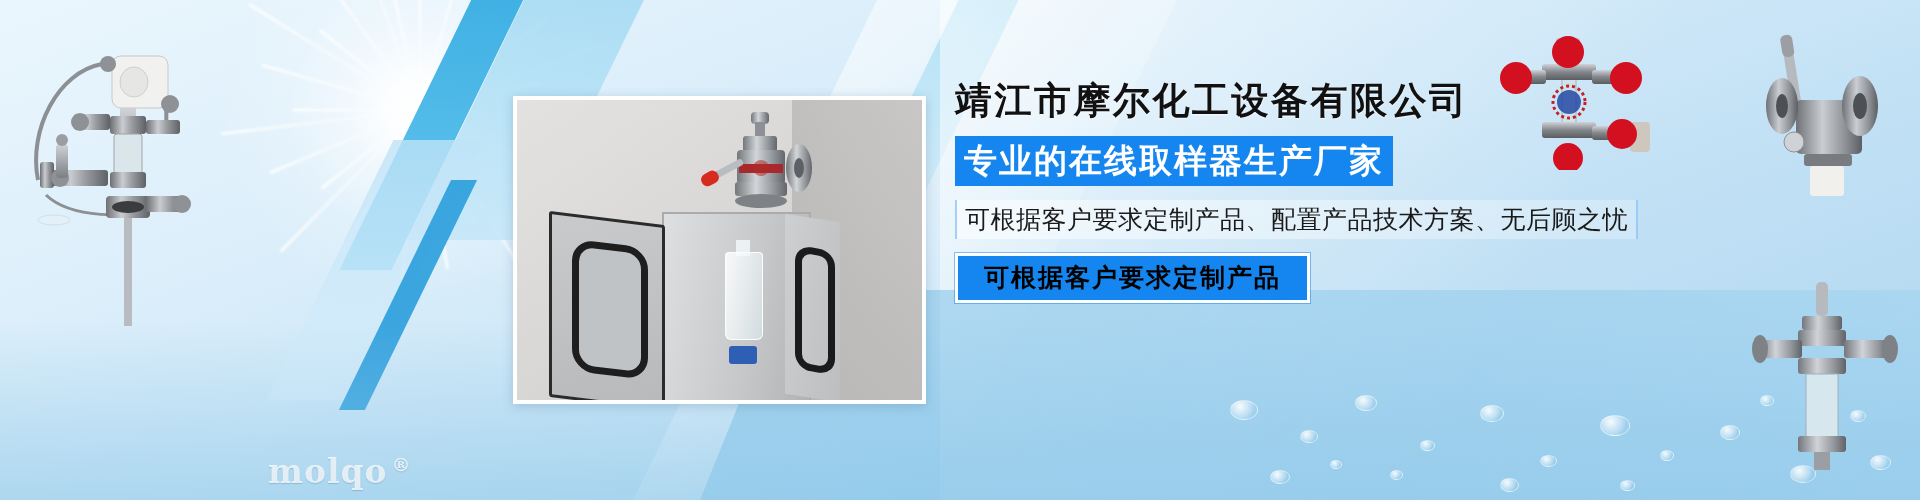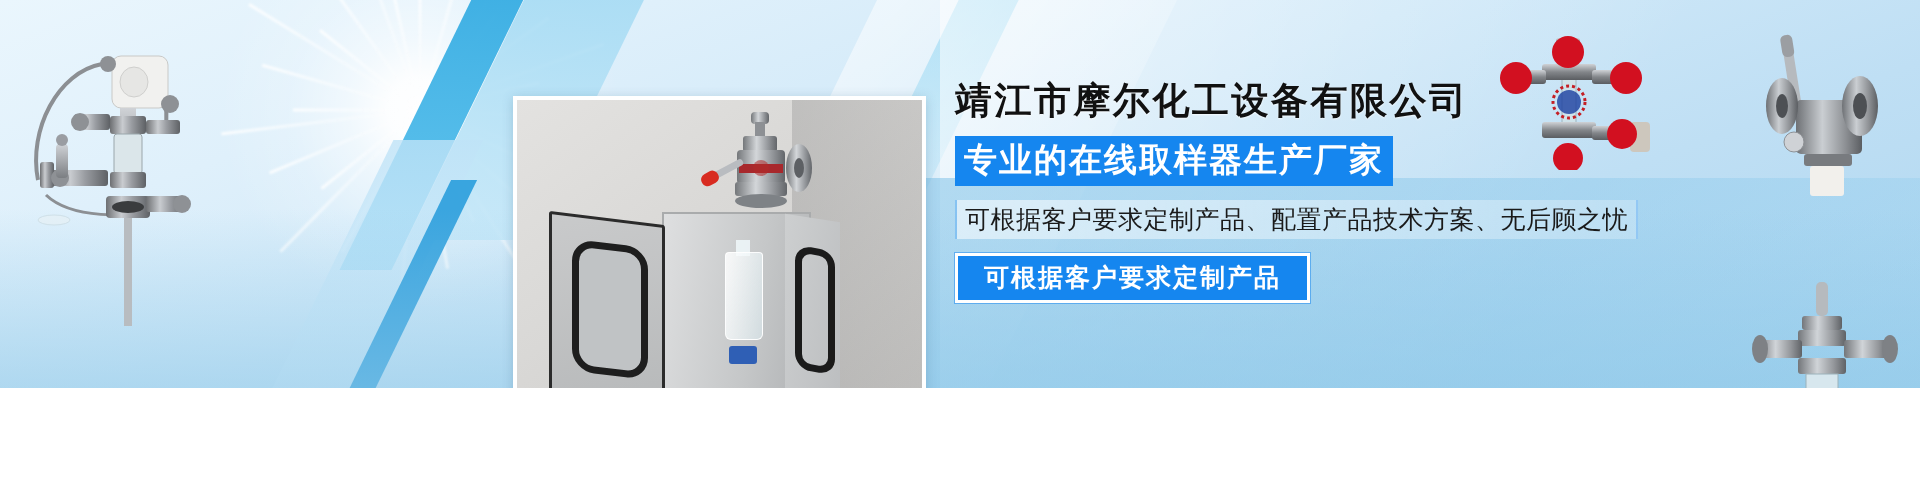--- a/index.html
+++ b/index.html
@@ -1,21 +1,21 @@
 <!DOCTYPE html>
 <html lang="zh"><head>
 <meta charset="utf-8">
 <title>Banner</title>
 <style>
   html,body{margin:0;padding:0;background:#fff;}
   body{font-family:"Liberation Sans","DejaVu Sans",sans-serif;}
 
   .banner{
     position:relative;
-    width:1920px;height:388px;
+    width:1920px;height:500px;
     overflow:hidden;
     background:linear-gradient(160deg,#eaf6fd 0%,#dff0fb 22%,#cfe8f8 48%,#bfdff4 70%,#aed6f0 100%);
   }
 
   
   .bg-layer{position:absolute;inset:0;pointer-events:none;}
 
   .sunburst{
     position:absolute;left:190px;top:-120px;width:460px;height:460px;
     background:radial-gradient(circle at 50% 50%,
@@ -99,34 +99,33 @@
     font-size:37px;line-height:44px;font-weight:700;color:#111;
     letter-spacing:2.5px;white-space:nowrap;
     text-shadow:0 1px 2px rgba(255,255,255,.7);
   }
   .headline{
     display:inline-block;margin-top:14px;
     background:#1586ef;color:#fff;
     font-size:33px;line-height:39px;font-weight:700;
     letter-spacing:2px;white-space:nowrap;
     padding:5px 9px 6px 9px;
-    font-family:Liberation Serif, serif;
   }
   .subline{
     display:inline-block;margin-top:14px;
     font-size:25px;line-height:31px;font-weight:400;color:#1a1a1a;
     letter-spacing:.5px;white-space:nowrap;
     padding:4px 8px;
     background:linear-gradient(90deg,rgba(255,255,255,.55),rgba(255,255,255,.25));
     border-left:2px solid rgba(21,134,239,.35);
     border-right:2px solid rgba(21,134,239,.35);
   }
   .cta{
     display:inline-block;margin-top:14px;
-    background:#1586ef;color:#ffffff;
+    background:#1586ef;color:#000000;
     font-size:25px;line-height:31px;font-weight:700;
     letter-spacing:2px;white-space:nowrap;
     padding:6px 26px 7px 26px;
     border:3px solid #ffffff;
     box-shadow:0 0 0 1px rgba(21,134,239,.5);
   }
   .eng{
     margin-top:13px;width:600px;
     font-family:"DejaVu Serif","Liberation Serif",serif;
     font-size:9.5px;line-height:14px;
@@ -376,14 +375,17 @@
     </svg>
   </div>
 
   <div class="textblock">
     <div class="company">靖江市摩尔化工设备有限公司</div>
     <div><span class="headline">专业的在线取样器生产厂家</span></div>
     <div><span class="subline">可根据客户要求定制产品、配置产品技术方案、无后顾之忧</span></div>
     <div><span class="cta">可根据客户要求定制产品</span></div>
   </div>
 
+  <div class="watermark">
+    <span>molqo</span><span class="reg">®</span>
+  </div>
 
 </div>
 
 </body></html>

